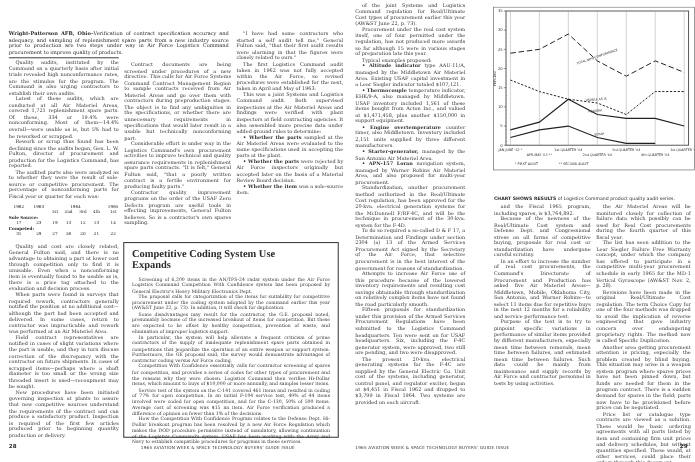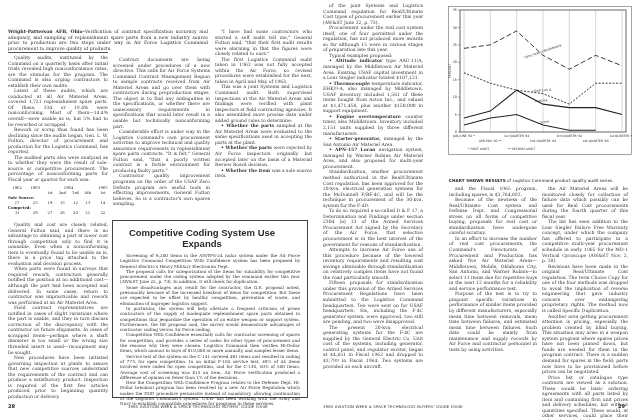--- a/index.html
+++ b/index.html
@@ -11,21 +11,21 @@
   .lead{position:absolute;left:8px;top:29px;width:200px;font-size:4.6px;line-height:5.6px;text-align:justify;}
   .lead b{font-weight:bold;}
   .col{position:absolute;font-size:4.5px;line-height:5.55px;text-align:justify;color:#333;}
   .col p{margin:0;text-indent:6px;}
   .col b{font-weight:bold;}
   .rule{position:absolute;border-top:0.7px solid #555;}
   table.stats{position:absolute;left:8px;top:185px;width:104px;border-collapse:collapse;font-size:3.8px;line-height:5px;}
   table.stats td{text-align:center;padding:0;}
   table.stats td.l{text-align:left;font-weight:bold;}
   .box{position:absolute;left:112px;top:220px;width:196px;height:178px;border:1.2px solid #444;box-sizing:border-box;padding:4px 7px;}
-  .box h2{margin:2px 16px 4px 0;text-align:center;font-size:9.5px;font-weight:bold;font-family:Liberation Sans, sans-serif;}
+  .box h2{margin:2px 16px 4px 0;font-size:9.5px;font-weight:bold;font-family:Liberation Serif, serif;}
   .box .col{position:static;font-size:4.2px;line-height:5.3px;}
   .footer{position:absolute;top:404px;font-family:"DejaVu Sans",sans-serif;font-size:3.8px;letter-spacing:0.2px;color:#333;}
   .pnum{position:absolute;top:403px;font-family:"DejaVu Sans",sans-serif;font-size:5px;font-weight:bold;}
   .chart{position:absolute;left:448px;top:6px;width:184px;height:170px;}
   .caption{position:absolute;left:449px;top:178px;width:182px;font-family:"DejaVu Sans",sans-serif;font-size:4.2px;}
   .caption b{font-weight:bold;}
 </style>
 </head>
 <body>
 

